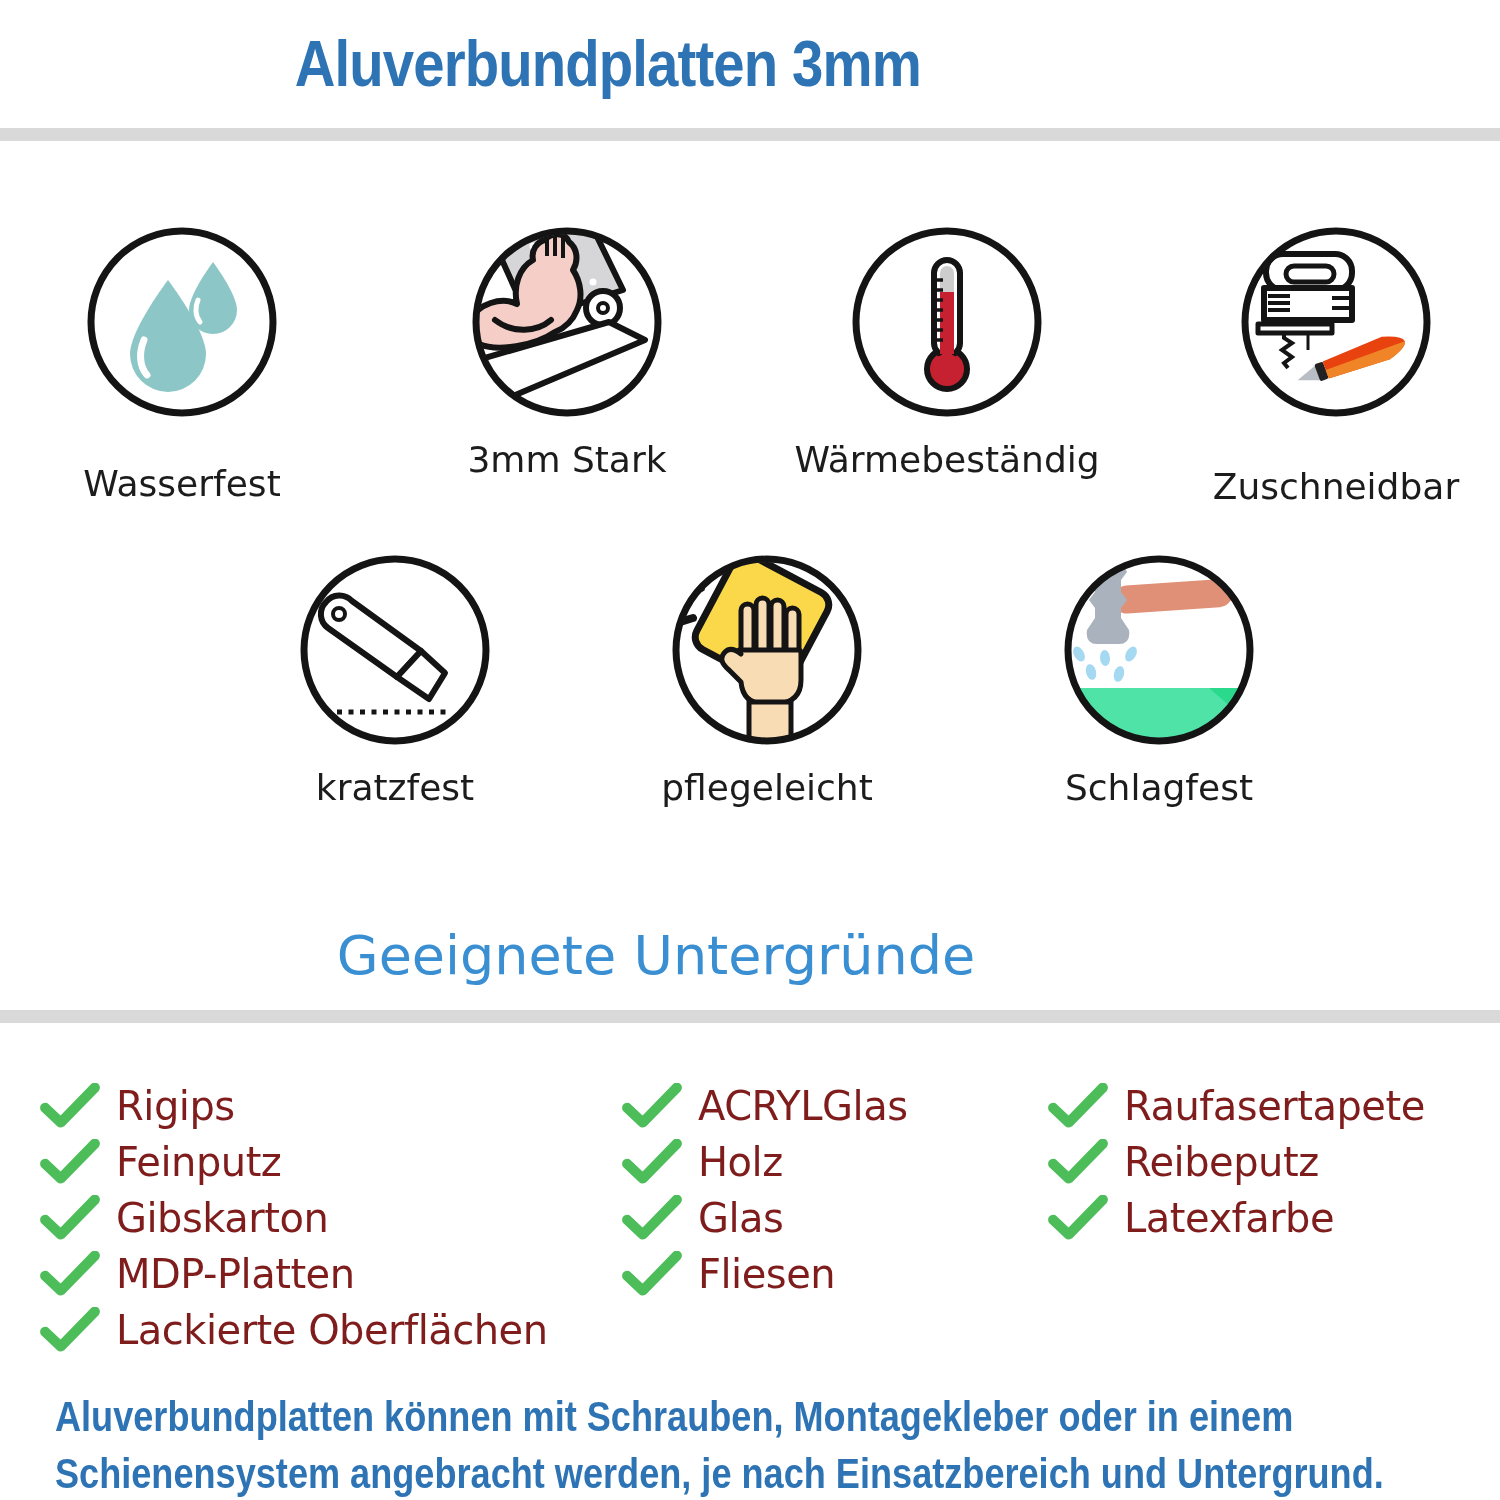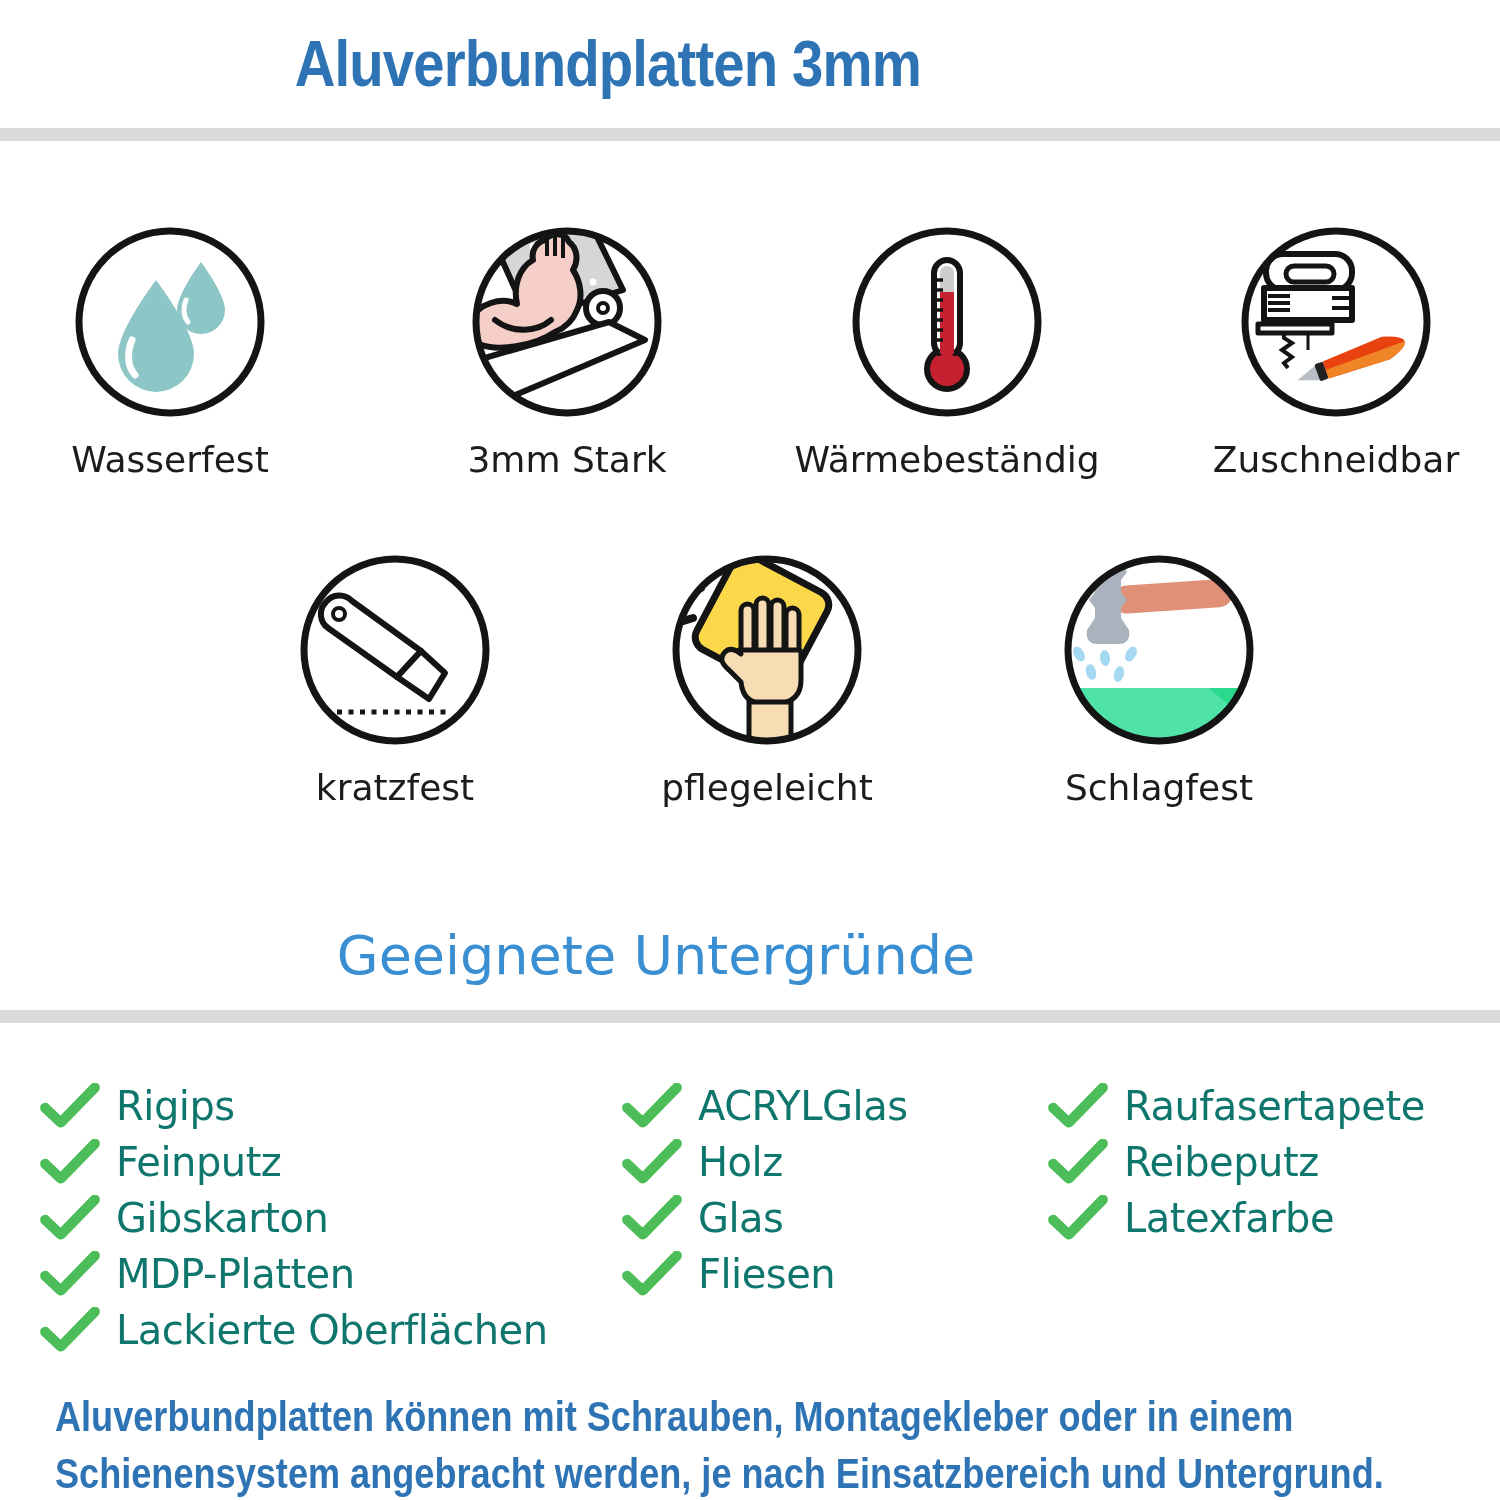--- a/index.html
+++ b/index.html
@@ -25,37 +25,37 @@
 
   .subtitle-wrap{position:absolute;top:924px;left:0;width:1312px;text-align:center;}
   .subtitle-wrap span{font-size:54px;line-height:1.2;color:#3a8fd2;white-space:nowrap;}
 
   .col{position:absolute;top:1078px;display:flex;flex-direction:column;}
   .col.c1{left:40px;}
   .col.c2{left:622px;}
   .col.c3{left:1048px;}
   .li{display:flex;align-items:center;height:56px;gap:16px;}
   .li .check{width:60px;height:46px;flex:none;}
-  .li .li-txt{font-size:40px;color:#0f766e;white-space:nowrap;letter-spacing:-0.5px;}
+  .li .li-txt{font-size:40px;color:#7f1d1d;white-space:nowrap;letter-spacing:-0.5px;}
 
   .footer{position:absolute;left:55px;top:1388px;color:#2e74b5;}
   .footer .fline{
     display:block;white-space:nowrap;font-family:"Liberation Sans",sans-serif;font-weight:700;
     font-size:43px;line-height:57px;transform:scaleX(0.84);transform-origin:left center;
   }
 </style>
 </head>
 <body>
 
 <div class="title-wrap">
   <span>Aluverbundplatten 3mm</span>
 </div>
 <div class="divider d1"></div>
 
-<div class="feature" style="left:20px;top:224px;">
+<div class="feature" style="left:32px;top:224px;gap:24px;">
   <svg class="icon-circle" viewBox="0 0 196 196">
     <path fill="#8cc6c6" d="M84 56 C84 56 46 106 46 130 a38 38 0 0 0 76 0 C122 106 84 56 84 56 Z"></path>
     <path d="M60 116 C55 128 55 142 63 151" stroke="#fff" stroke-width="7" fill="none" stroke-linecap="round"></path>
     <path fill="#8cc6c6" d="M129 38 C129 38 105 70 105 86 a24 24 0 0 0 48 0 C153 70 129 38 129 38 Z"></path>
     <path d="M114 76 C111 83 111 92 116 98" stroke="#fff" stroke-width="5" fill="none" stroke-linecap="round"></path>
     <circle cx="98" cy="98" r="91" fill="none" stroke="#141414" stroke-width="7"></circle>
   </svg>
   <div class="cap">Wasserfest</div>
 </div>
 
@@ -90,21 +90,21 @@
     <rect x="91" y="42" width="14" height="34" rx="7" fill="#cdcdcd"></rect>
     <rect x="91" y="68" width="14" height="62" fill="#c62130"></rect>
     <rect x="93" y="124" width="10" height="16" fill="#c62130"></rect>
     <circle cx="98" cy="145" r="15" fill="#c62130"></circle>
     <path d="M84 56 H94 M84 66 H94 M84 76 H94 M84 86 H94 M84 96 H94 M84 106 H94 M84 116 H94" stroke="#141414" stroke-width="3.5"></path>
     <circle cx="98" cy="98" r="91" fill="none" stroke="#141414" stroke-width="7"></circle>
   </svg>
   <div class="cap">Wärmebeständig</div>
 </div>
 
-<div class="feature" style="left:1186px;top:224px;">
+<div class="feature" style="left:1186px;top:224px;gap:27px;">
   <svg class="icon-circle" viewBox="0 0 196 196">
     <g stroke="#141414" fill="#fff" stroke-width="6" stroke-linejoin="round">
       <rect x="28" y="30" width="86" height="36" rx="17"></rect>
       <rect x="48" y="42" width="48" height="16" rx="8" stroke-width="5"></rect>
       <rect x="26" y="64" width="88" height="32"></rect>
       <rect x="20" y="100" width="74" height="9" stroke-width="5"></rect>
     </g>
     <path d="M30 72 H52 M30 79 H52 M30 86 H52 M94 74 H112 M94 84 H112" stroke="#141414" stroke-width="4"></path>
     <polyline points="46,109 46,114 54,119 44,126 54,133 46,139 50,144" fill="none" stroke="#141414" stroke-width="4"></polyline>
     <path d="M70 109 V126" stroke="#141414" stroke-width="3"></path>

